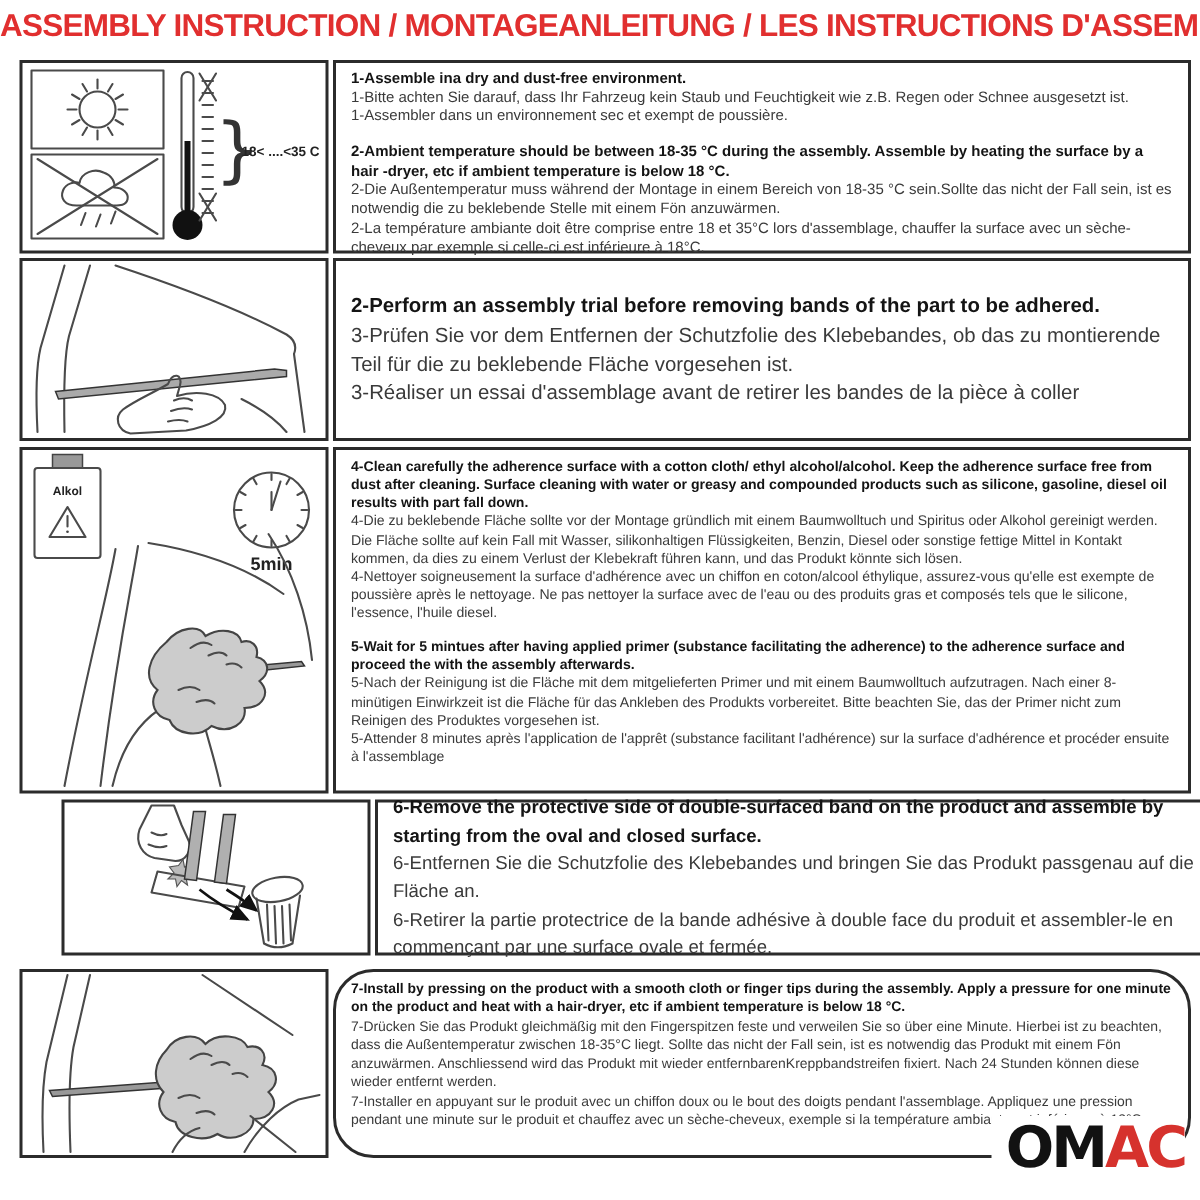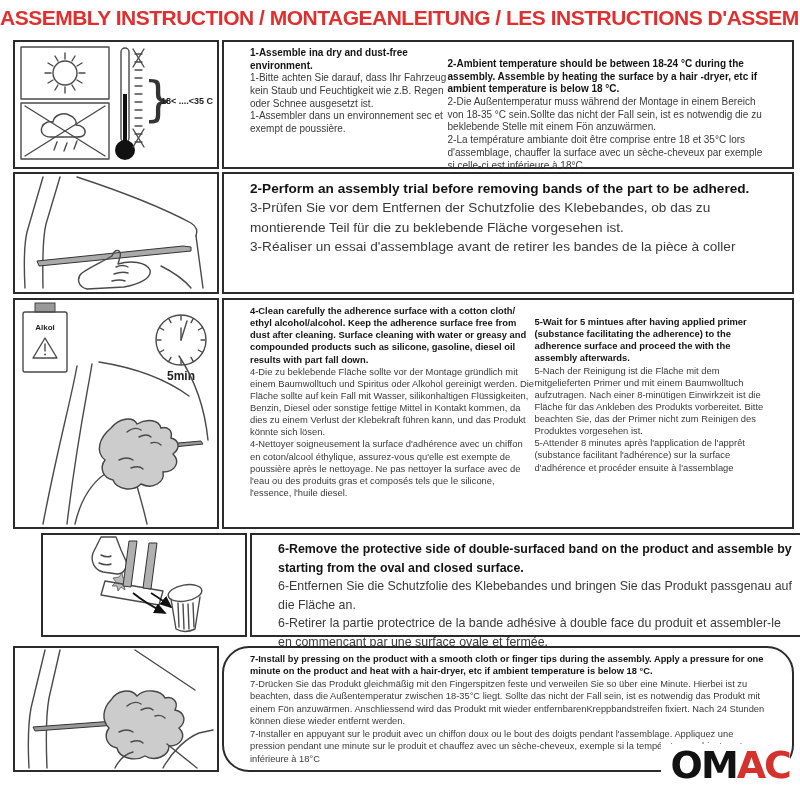--- a/index.html
+++ b/index.html
@@ -3,21 +3,21 @@
 <meta charset="utf-8">
 <style>
   html,body{margin:0;padding:0;}
   body{width:800px;height:800px;background:#fff;position:relative;overflow:hidden;
        font-family:"Liberation Sans", sans-serif;}
   .page-title{position:absolute;top:6px;left:0;width:800px;text-align:center;
 entre;
        font-weight:bold;font-size:21px;letter-spacing:-0.5px;color:#e12f2f;white-space:nowrap;}
   .box{position:absolute;border:2px solid #2b2b2b;background:#fff;box-sizing:border-box;}
   .cell-left{left:13px;width:206px;}
-  .cell-right{left:222px;width:572px;padding:5px 26px;display:flex;flex-direction:row;}
+  .cell-right{left:222px;width:572px;padding:5px 10px;display:flex;flex-direction:column;}
   .r1{top:40px;height:129px;}
   .r2{top:172px;height:122px;}
   .r3{top:298px;height:231px;}
   .r4{top:533px;height:104px;margin-left:28px;}
   .r5{top:646px;height:126px;}
   .cell-right p{margin:0;}
   .en{font-weight:bold;color:#141414;}
   .de,.fr{font-weight:normal;color:#3a3a3a;}
   .step + .step{margin-top:11px;}
   .fs-sm{font-size:10px;line-height:1.27;}
@@ -96,21 +96,21 @@
     </g>
   </svg>
 </div>
 <div class="box cell-right r1 fs-sm">
   <div class="step">
     <p class="en">1-Assemble ina dry and dust-free environment.</p>
     <p class="de">1-Bitte achten Sie darauf, dass Ihr Fahrzeug kein Staub und Feuchtigkeit wie z.B. Regen oder Schnee ausgesetzt ist.</p>
     <p class="fr">1-Assembler dans un environnement sec et exempt de poussière.</p>
   </div>
   <div class="step">
-    <p class="en">2-Ambient temperature should be between 18-24 °C  during the assembly. Assemble by heating the surface by a hair -dryer, etc if ambient temperature is below 18 °C.</p>
+    <p class="en">2-Ambient temperature should be between 18-35 °C  during the assembly. Assemble by heating the surface by a hair -dryer, etc if ambient temperature is below 18 °C.</p>
     <p class="de">2-Die Außentemperatur muss während der Montage in einem Bereich von 18-35 °C  sein.Sollte das nicht der Fall sein, ist es notwendig die zu beklebende Stelle mit einem Fön anzuwärmen.</p>
     <p class="fr">2-La température ambiante doit être comprise entre 18 et 35°C lors d'assemblage, chauffer la surface avec un sèche-cheveux par exemple si celle-ci est inférieure à 18°C.</p>
   </div>
 </div>
 
 <div class="box cell-left r2">
   <svg width="202" height="118" viewBox="0 0 202 118">
     <g>
       <path d="M28,3 L12,58 Q8,75 10,114" class="lineart"></path>
       <path d="M45,3 L31,50 Q27,66 28,114" class="lineart"></path>

